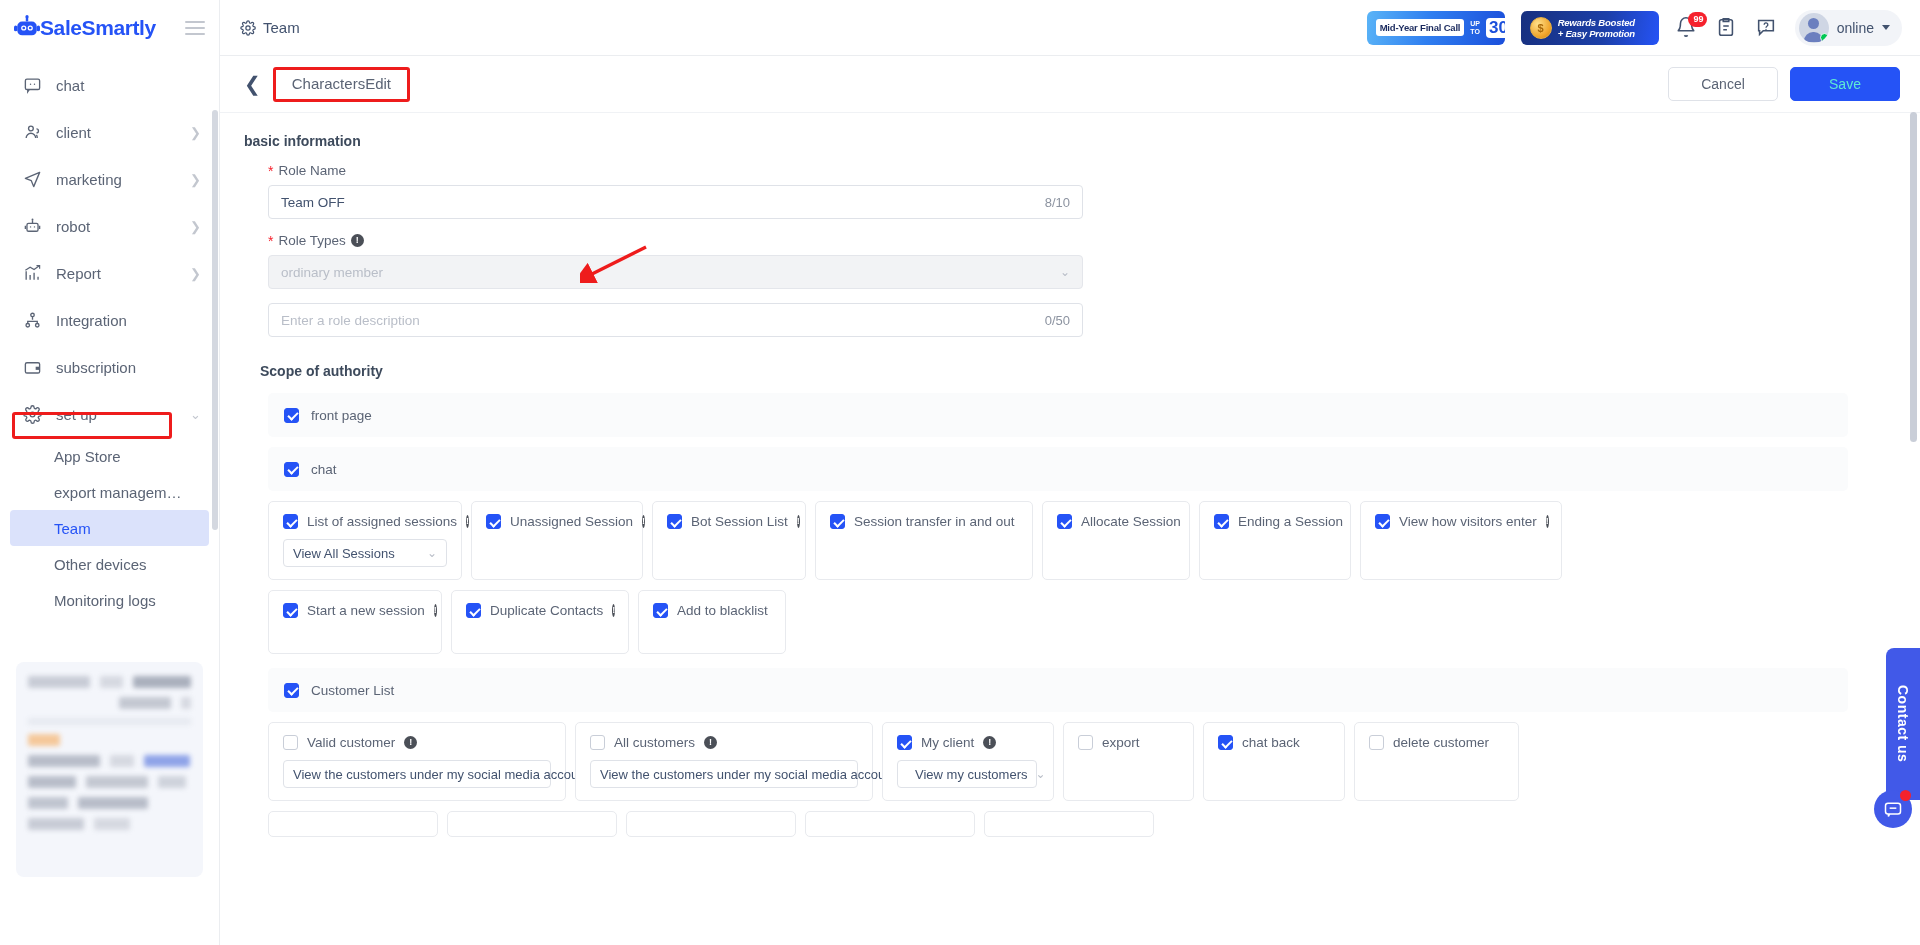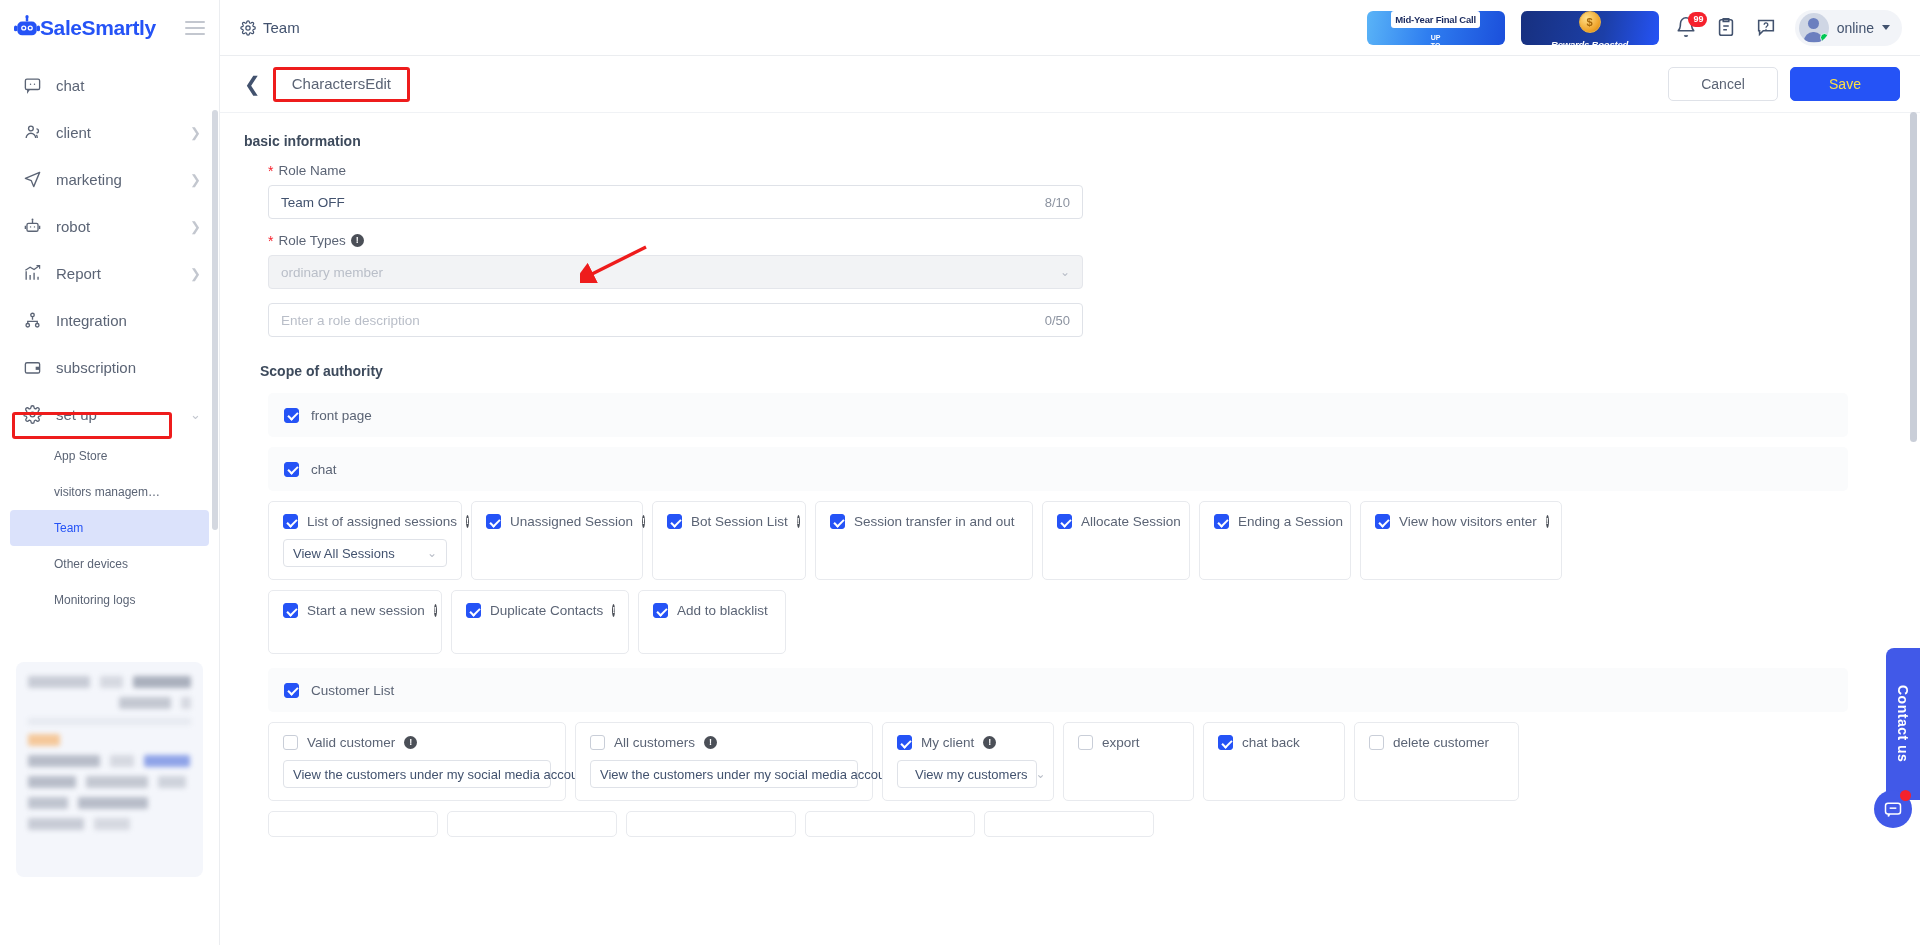--- a/index.html
+++ b/index.html
@@ -40,21 +40,21 @@
     display: flex; align-items: center; height: 47px;
     padding: 0 18px 0 22px; gap: 14px;
     font-size: 15px; color: #5b6475; cursor: pointer;
   }
   .nav-ico { width: 20px; height: 20px; flex: 0 0 20px; display:flex; align-items:center; justify-content:center; }
   .nav-ico svg { width: 19px; height: 19px; }
   .nav-label { flex: 1; white-space: nowrap; }
   .nav-chev { color: #c3c7cf; font-size: 13px; }
   .sub-item {
     display: flex; align-items: center; height: 36px;
-    padding-left: 54px; font-size: 12px; color: #5b6475; cursor: pointer;
+    padding-left: 54px; font-size: 15px; color: #5b6475; cursor: pointer;
     white-space: nowrap; overflow: hidden;
   }
   .sub-item.active {
     background: #dbe2fb; color: #2553f6; border-radius: 4px;
     margin: 0 10px 0 10px; padding-left: 44px;
   }
   .team-highlight {
     position: absolute; left: 12px; top: 412px; width: 160px; height: 27px;
     border: 3px solid #ee1c1c; border-radius: 3px; pointer-events: none;
   }
@@ -70,21 +70,21 @@
   .main { flex: 1; height: 945px; display: flex; flex-direction: column; min-width: 0; position: relative; }
   .topbar {
     height: 56px; min-height: 56px; background: #fff;
     border-bottom: 1px solid #ebedf0;
     display: flex; align-items: center; padding: 0 18px 0 20px; gap: 10px;
   }
   .page-ctx { display: flex; align-items: center; gap: 7px; font-size: 15px; color: #42526e; }
   .topbar-right { margin-left: auto; display: flex; align-items: center; gap: 16px; }
   .banner {
     height: 34px; border-radius: 6px; display: flex; align-items: center;
-    padding: 0 9px; gap: 6px; cursor: pointer; overflow: hidden; flex-direction: column;
+    padding: 0 9px; gap: 6px; cursor: pointer; overflow: hidden;
   }
   .banner-a {
     width: 138px;
     background: linear-gradient(100deg,#5ab4f7 0%,#2f7ef0 45%,#1b4fdb 100%);
   }
   .pill {
     background: #fff; color: #1a2a5e; font-size: 9.5px; font-weight: bold;
     padding: 3px 4px; border-radius: 3px; white-space: nowrap; letter-spacing: -0.2px;
   }
   .upto { color: #fff; font-size: 7px; font-weight: bold; line-height: 8px; text-align: center; }
@@ -141,21 +141,21 @@
   .crumb-title { font-size: 15px; color: #5b6475; }
   .crumb-box {
     border: 3px solid #ee1c1c; border-radius: 3px; padding: 5px 16px 6px 16px;
   }
   .head-actions { margin-left: auto; display: flex; gap: 12px; }
   .btn {
     height: 34px; min-width: 110px; border-radius: 5px; font-size: 14px;
     display: flex; align-items: center; justify-content: center; cursor: pointer;
   }
   .btn-cancel { background: #fff; border: 1px solid #dfe2e8; color: #5b6475; }
-  .btn-save { background: #2553f6; color: #fde047; border: 1px solid #2553f6; }
+  .btn-save { background: #2553f6; color: #5eead4; border: 1px solid #2553f6; }
 
   
   .content-body {
     flex: 1; background: #fff; overflow: hidden; position: relative;
     border-top: 1px solid #f0f2f5; padding: 16px 26px 0 24px;
   }
   .red-arrow { position: absolute; left: 360px; top: 132px; width: 70px; height: 38px; }
   .sec-title { font-size: 14px; font-weight: bold; color: #3d4a5c; margin: 4px 0 14px 0; }
   .field { margin-left: 24px; margin-bottom: 14px; }
   .field-label { font-size: 13.5px; color: #5b6475; margin-bottom: 7px; display: flex; align-items: center; gap: 5px; }
@@ -360,21 +360,21 @@
             </svg>
         </span>
         <span class="nav-label">set up</span>
         <span class="nav-chev">⌄</span>
       </div>
 
       <div class="sub-item">
         <span>App Store</span>
       </div>
       <div class="sub-item">
-        <span>visitors managem…</span>
+        <span>export managem…</span>
       </div>
       <div class="sub-item active">
         <span>Team</span>
       </div>
       <div class="sub-item">
         <span>Other devices</span>
       </div>
       <div class="sub-item">
         <span>Monitoring logs</span>
       </div>

